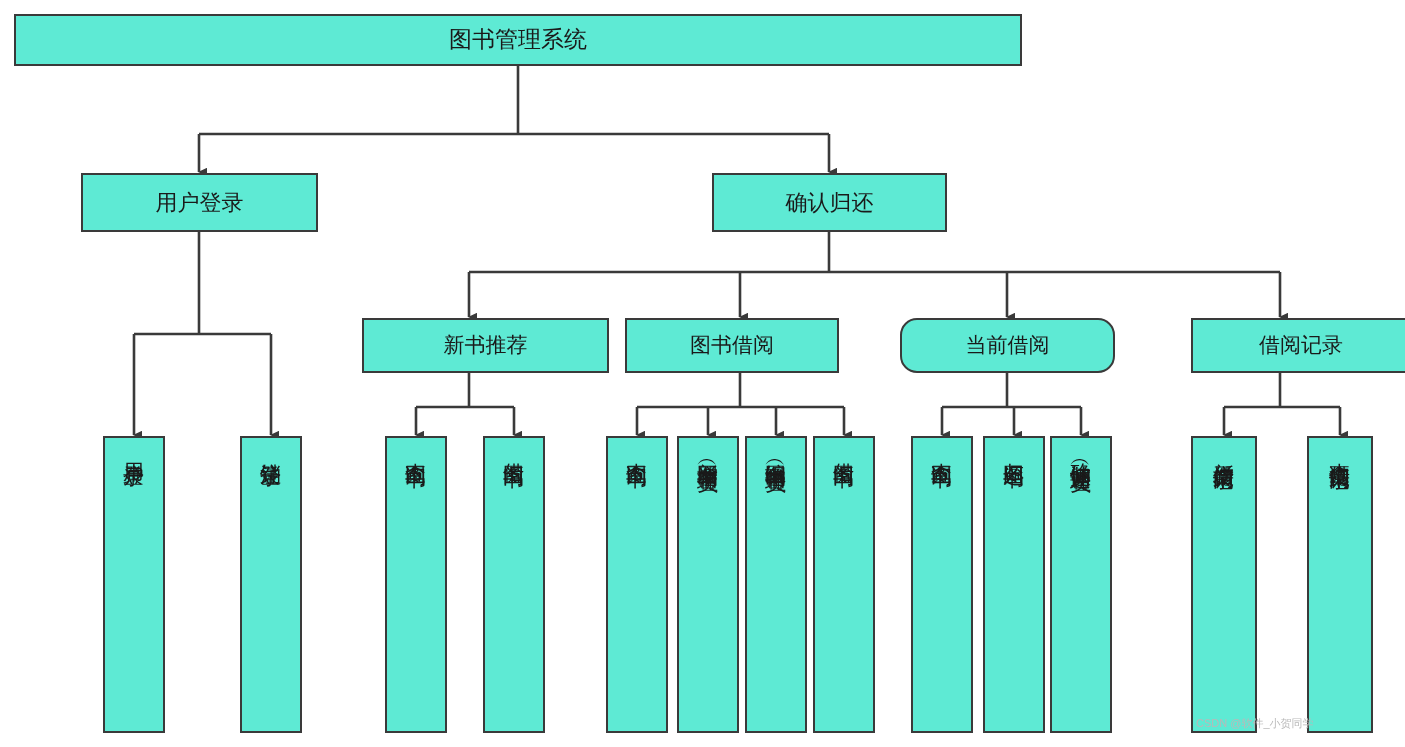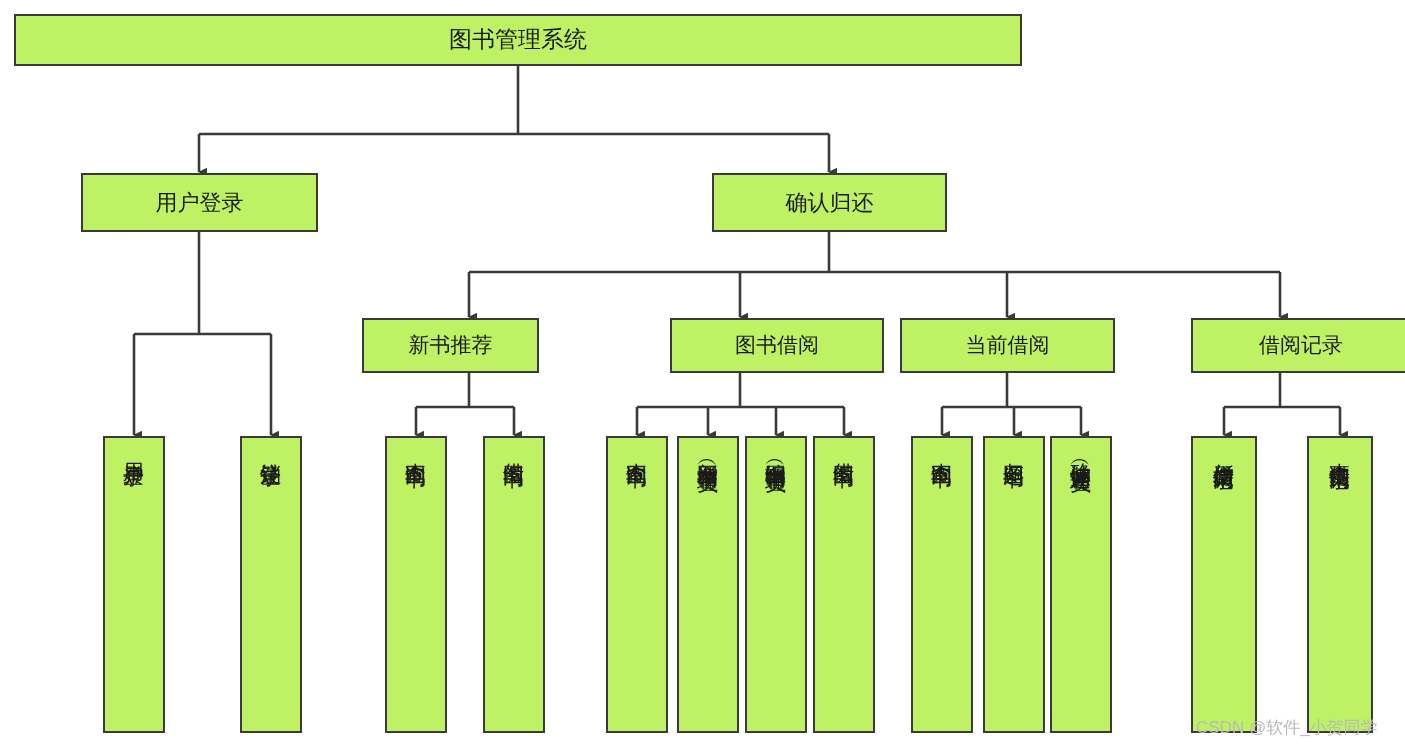--- a/index.html
+++ b/index.html
@@ -21,21 +21,21 @@
   #diagram-svg {
     position: absolute;
     left: 0;
     top: 0;
     width: 1405px;
     height: 747px;
   }
   .node-box {
     position: absolute;
     box-sizing: border-box;
-    background: #bef264;
+    background: #5eead4;
     border: 2px solid #a3a3a3;
     display: flex;
     align-items: center;
     justify-content: center;
     overflow: hidden;
   }
   .node-label {
     color: #1a1a1a;
     text-align: center;
     line-height: 1.18;
@@ -61,21 +61,21 @@
     text-orientation: upright;
     font-size: 21px;
     letter-spacing: 1.5px;
     line-height: 1;
     white-space: nowrap;
     padding-top: 6px;
   }
   .watermark {
     position: absolute;
     color: #b9b9b9;
-    font-size: 17px;
+    font-size: 11px;
     white-space: nowrap;
     user-select: none;
     pointer-events: none;
   }
 </style>
 </head>
 <body>
 
 <div id="diagram-root">
 
@@ -127,29 +127,29 @@
   </div>
 
   <div class="node-box node-level2" style="left: 81px; top: 173px; width: 237px; height: 59px; border-color: rgb(58, 58, 58);">
     <span class="node-label">用户登录</span>
   </div>
 
   <div class="node-box node-level2" style="left: 712px; top: 173px; width: 235px; height: 59px; border-color: rgb(58, 58, 58);">
     <span class="node-label">确认归还</span>
   </div>
 
-  <div class="node-box node-level3" style="left: 362px; top: 318px; width: 177px; height: 55px; border-color: rgb(58, 58, 58);">
+  <div class="node-box node-level3" style="left: 362px; top: 318px; width: 247px; height: 55px; border-color: rgb(58, 58, 58);">
     <span class="node-label">新书推荐</span>
   </div>
 
-  <div class="node-box node-level3" style="left: 670px; top: 318px; width: 214px; height: 55px; border-color: rgb(58, 58, 58);">
+  <div class="node-box node-level3" style="left: 625px; top: 318px; width: 214px; height: 55px; border-color: rgb(58, 58, 58);">
     <span class="node-label">图书借阅</span>
   </div>
 
-  <div class="node-box node-level3" style="left: 900px; top: 318px; width: 215px; height: 55px; border-color: rgb(58, 58, 58);">
+  <div class="node-box node-level3" style="left: 900px; top: 318px; width: 215px; height: 55px; border-color: rgb(58, 58, 58); border-radius: 17px;">
     <span class="node-label">当前借阅</span>
   </div>
 
   <div class="node-box node-level3" style="left: 1170px; top: 318px; width: 220px; height: 55px; border-color: rgb(58, 58, 58); margin-left: 21px;">
     <span class="node-label">借阅记录</span>
   </div>
 
   <div class="node-box node-leaf" style="left: 103px; top: 436px; width: 62px; height: 297px; border-color: rgb(58, 58, 58);">
     <span class="node-label">用户登录</span>
   </div>

